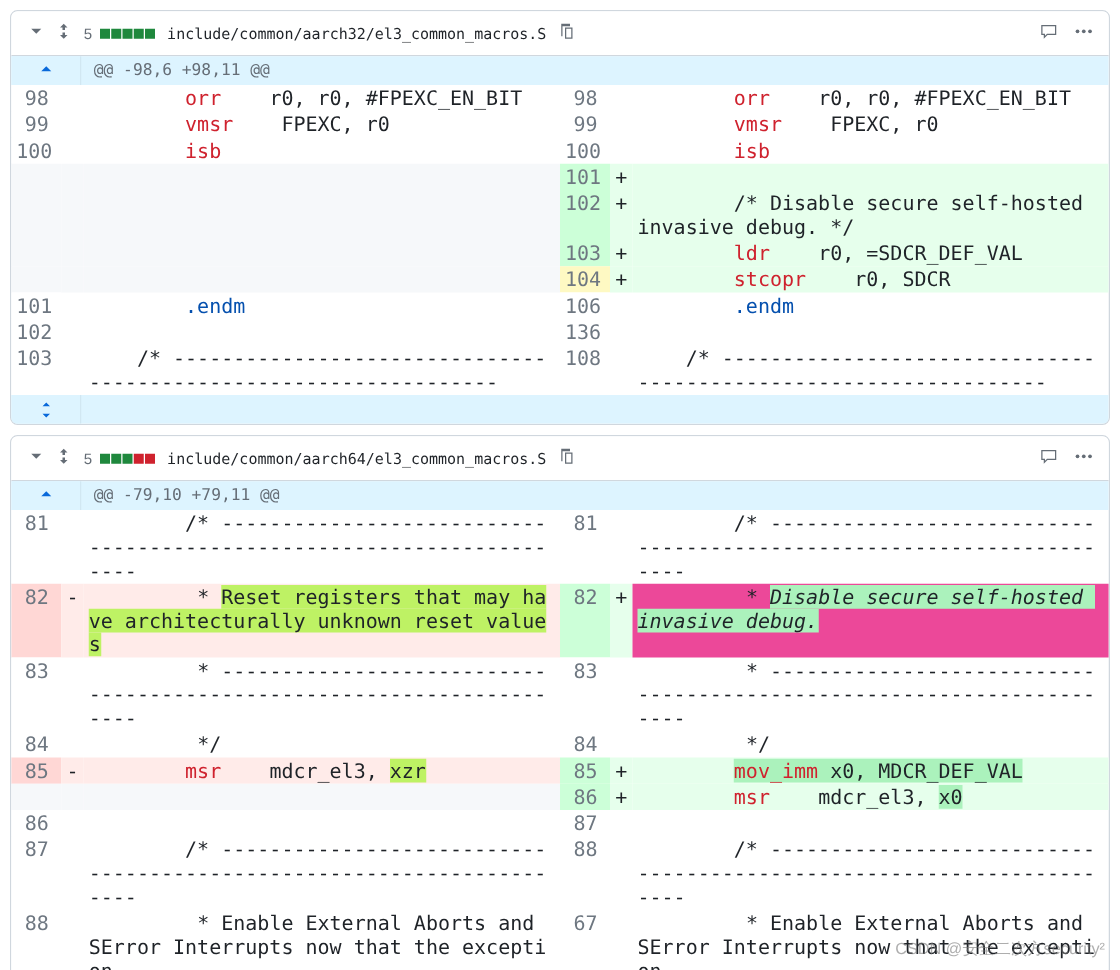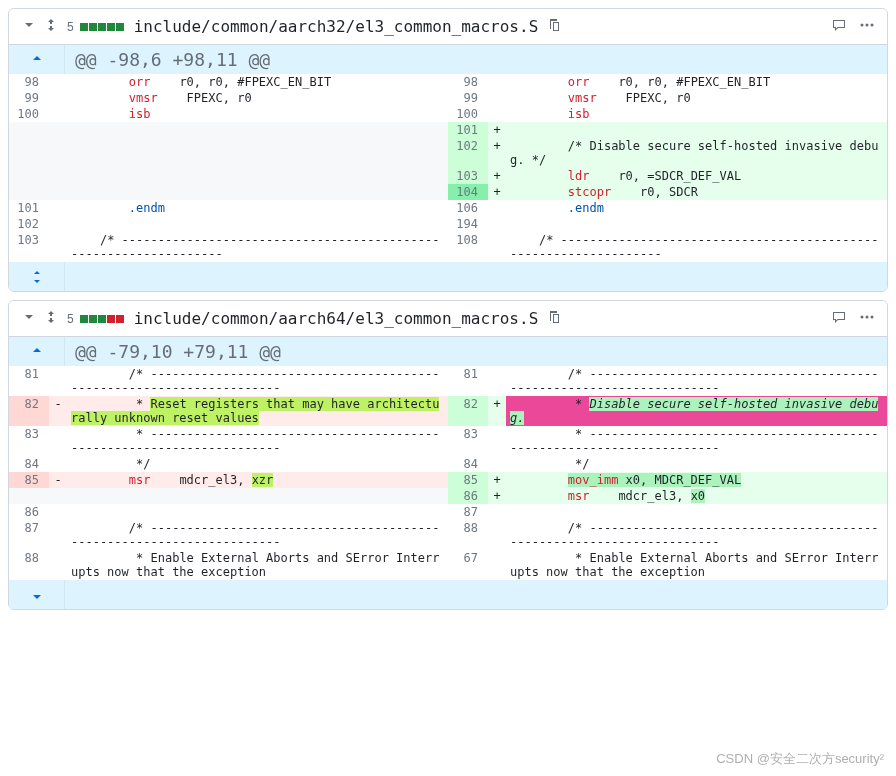--- a/index.html
+++ b/index.html
@@ -6,29 +6,29 @@
   body { font-family: -apple-system, BlinkMacSystemFont, "Segoe UI", Helvetica, Arial, sans-serif; font-size: 12px; background: #fff; color: #1f2328; width: 896px; }
   .diff-file { border: 1px solid #d0d7de; border-radius: 6px; margin: 8px; overflow: hidden; }
   .file-header { display: flex; align-items: center; padding: 8px 12px; background: #fff; border-bottom: 1px solid #d0d7de; }
   .chevron { width: 16px; height: 16px; fill: #656d76; cursor: pointer; }
   .expand-icon { width: 16px; height: 16px; fill: #656d76; cursor: pointer; margin-left: 6px; }
   .change-count { font-size: 12px; color: #656d76; margin-left: 8px; }
   .diffstat { display: inline-flex; gap: 1px; margin-left: 6px; align-items: center; }
   .diffstat-block { width: 8px; height: 8px; }
   .block-add { background: #1f883d; }
   .block-del { background: #cf222e; }
-  .file-path { font-family: ui-monospace, SFMono-Regular, Menlo, Consolas, monospace; font-size: 16px; color: #1f2328; margin-left: 10px; }
+  .file-path { font-family: ui-monospace, SFMono-Regular, Menlo, Consolas, monospace; font-size: 12px; color: #1f2328; margin-left: 10px; }
   .copy-icon { width: 16px; height: 16px; fill: #656d76; margin-left: 8px; cursor: pointer; }
   .header-spacer { flex: 1; }
   .comment-icon, .kebab { width: 16px; height: 16px; fill: #656d76; cursor: pointer; margin-left: 12px; }
-  .hunk-header { display: flex; background: #ddf4ff; color: #656d76; font-family: ui-monospace, SFMono-Regular, Menlo, Consolas, monospace; font-size: 18px; }
+  .hunk-header { display: flex; background: #ddf4ff; color: #656d76; font-family: ui-monospace, SFMono-Regular, Menlo, Consolas, monospace; font-size: 13px; }
   .hunk-expander { width: 56px; display: flex; align-items: center; justify-content: center; background: #ddf4ff; border-right: 1px solid rgba(0,0,0,0.05); cursor: pointer; }
   .hunk-expander svg { fill: #0969da; width: 16px; height: 16px; }
   .hunk-text { padding: 4px 10px; flex: 1; }
-  .diff-table { width: 100%; border-collapse: collapse; table-layout: fixed; font-family: ui-monospace, SFMono-Regular, Menlo, Consolas, monospace; font-size: 12px; }
+  .diff-table { width: 100%; border-collapse: collapse; table-layout: fixed; font-family: ui-monospace, SFMono-Regular, Menlo, Consolas, monospace; font-size: 16px; }
   .num-cell { width: 40px; text-align: right; padding: 1px 10px 1px 4px; color: #6e7781; background: #fff; vertical-align: top; user-select: none; }
   .sign-cell { width: 18px; text-align: center; color: #1f2328; vertical-align: top; padding: 1px 0; }
   .code-cell { white-space: pre-wrap; word-break: break-all; padding: 1px 8px 1px 4px; vertical-align: top; }
   .hl-add { background: #abf2bc; }
   .hl-del { background: #bef264; }
   .tok-sf { color: #0550ae; }
   .tok-kw { color: #cf222e; }
   .watermark { position: fixed; right: 12px; bottom: 8px; color: rgba(120,120,120,0.6); font-size: 13px; pointer-events: none; }
 </style>
 </head>
@@ -128,37 +128,37 @@
             <td class="sign-cell row-empty" style="background: rgb(246, 248, 250);"></td>
             <td class="code-cell row-empty" style="background: rgb(246, 248, 250);"></td>
             <td class="num-cell row-add" style="background: rgb(204, 255, 216);">103</td>
             <td class="sign-cell row-add" style="background: rgb(230, 255, 236);">+</td>
             <td class="code-cell row-add" style="background: rgb(230, 255, 236);">        <span class="tok-kw">ldr</span>    r0, =SDCR_DEF_VAL</td>
           </tr>
           <tr class="r">
             <td class="num-cell row-empty" style="background: rgb(246, 248, 250);"></td>
             <td class="sign-cell row-empty" style="background: rgb(246, 248, 250);"></td>
             <td class="code-cell row-empty" style="background: rgb(246, 248, 250);"></td>
-            <td class="num-cell row-add" style="background: #86efac;">104</td>
+            <td class="num-cell row-add" style="background: #fef9c3;">104</td>
             <td class="sign-cell row-add" style="background: rgb(230, 255, 236);">+</td>
             <td class="code-cell row-add" style="background: rgb(230, 255, 236);">        <span class="tok-kw">stcopr</span>    r0, SDCR</td>
           </tr>
           <tr class="r">
             <td class="num-cell row-ctx">101</td>
             <td class="sign-cell row-ctx"></td>
             <td class="code-cell row-ctx">        <span class="tok-sf">.endm</span></td>
             <td class="num-cell row-ctx">106</td>
             <td class="sign-cell row-ctx"></td>
             <td class="code-cell row-ctx">        <span class="tok-sf">.endm</span></td>
           </tr>
           <tr class="r">
             <td class="num-cell row-ctx">102</td>
             <td class="sign-cell row-ctx"></td>
             <td class="code-cell row-ctx"></td>
-            <td class="num-cell row-ctx">194</td>
+            <td class="num-cell row-ctx">136</td>
             <td class="sign-cell row-ctx"></td>
             <td class="code-cell row-ctx"></td>
           </tr>
           <tr class="r">
             <td class="num-cell row-ctx">103</td>
             <td class="sign-cell row-ctx"></td>
             <td class="code-cell row-ctx">    /* -----------------------------------------------------------------</td>
             <td class="num-cell row-ctx">108</td>
             <td class="sign-cell row-ctx"></td>
             <td class="code-cell row-ctx">    /* -----------------------------------------------------------------</td>

